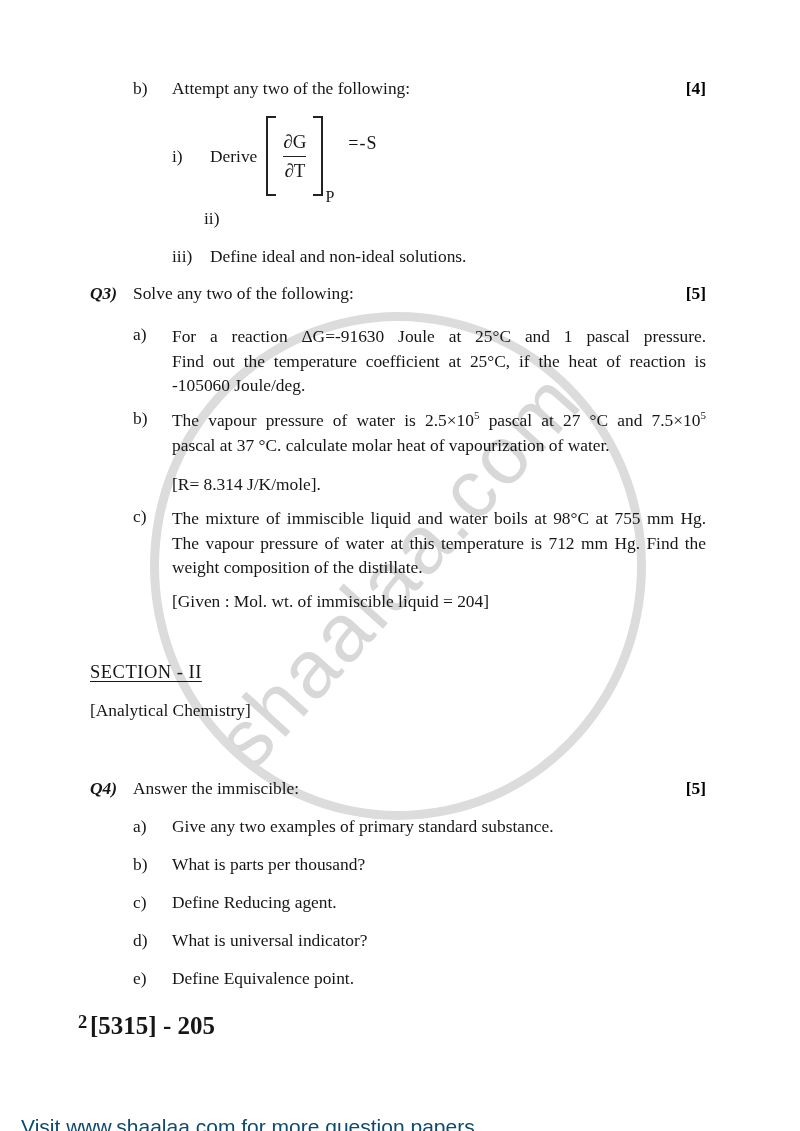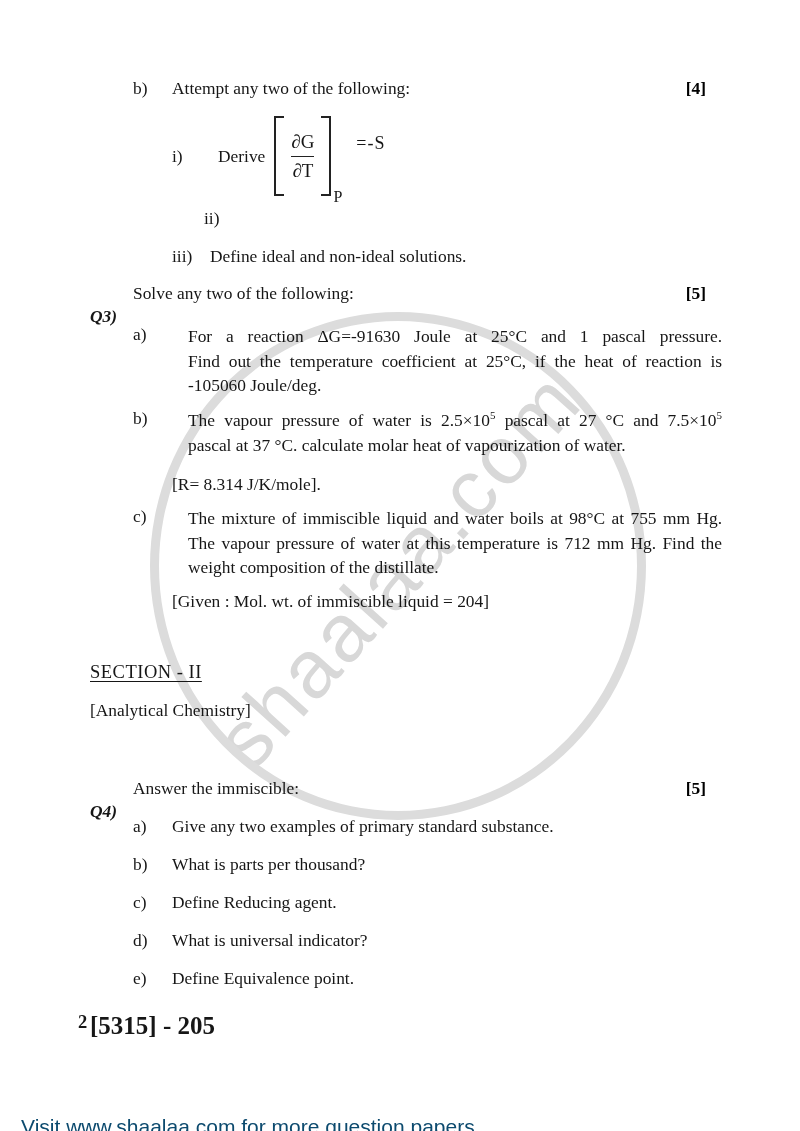--- a/index.html
+++ b/index.html
@@ -31,32 +31,32 @@
     font-size: 82px;
     letter-spacing: 3px;
     color: #d8d8d8;
     white-space: nowrap;
     z-index: 0;
   }
   
   .abs { position: absolute; z-index: 1; }
   .hrow { display: flex; line-height: 24px; }
   .hrow .marks { margin-left: auto; font-weight: bold; color: #000; }
-  .qlbl { font-weight: bold; font-style: italic; width: 43px; flex: none; margin-top: 23px; }
+  .qlbl { font-weight: bold; font-style: italic; width: 43px; flex: none; }
   .ilbl { width: 39px; flex: none; }
   .rlbl { width: 38px; flex: none; }
   .item { display: flex; }
-  .item .body { width: 534px; margin-left: 16px; }
+  .item .body { width: 534px; }
   .jline { text-align: justify; text-align-last: justify; line-height: 24.5px; }
   .lline { text-align: left; line-height: 24.5px; }
   sup { font-size: 11px; vertical-align: super; line-height: 0; }
   
   .formula { display: flex; align-items: center; height: 88px; }
   .formula .rlbl { align-self: center; }
-  .derive-word { margin-right: 9px; margin-left: 8px; }
+  .derive-word { margin-right: 9px; }
   .lbr, .rbr { width: 10px; height: 80px; flex: none; }
   .lbr { border-left: 2.5px solid #222; border-top: 2.5px solid #222; border-bottom: 2.5px solid #222; }
   .rbr { border-right: 2.5px solid #222; border-top: 2.5px solid #222; border-bottom: 2.5px solid #222; }
   .frac { display: flex; flex-direction: column; align-items: center; padding: 0 7px; font-size: 19px; }
   .frac .fbar { width: 100%; height: 0; border-top: 1.6px solid #222; margin: 3px 0; }
   .psub { align-self: flex-end; transform: translateY(6px); font-size: 16px; margin-left: 2px; }
   .rhs { margin-left: 14px; transform: translateY(-13px); font-size: 18px; letter-spacing: 1px; }
   
   .center-block { width: 616px; text-align: left; }
   .sec-title { text-decoration: underline; text-underline-offset: 3px; letter-spacing: 0.5px; font-size: 18.5px; }

